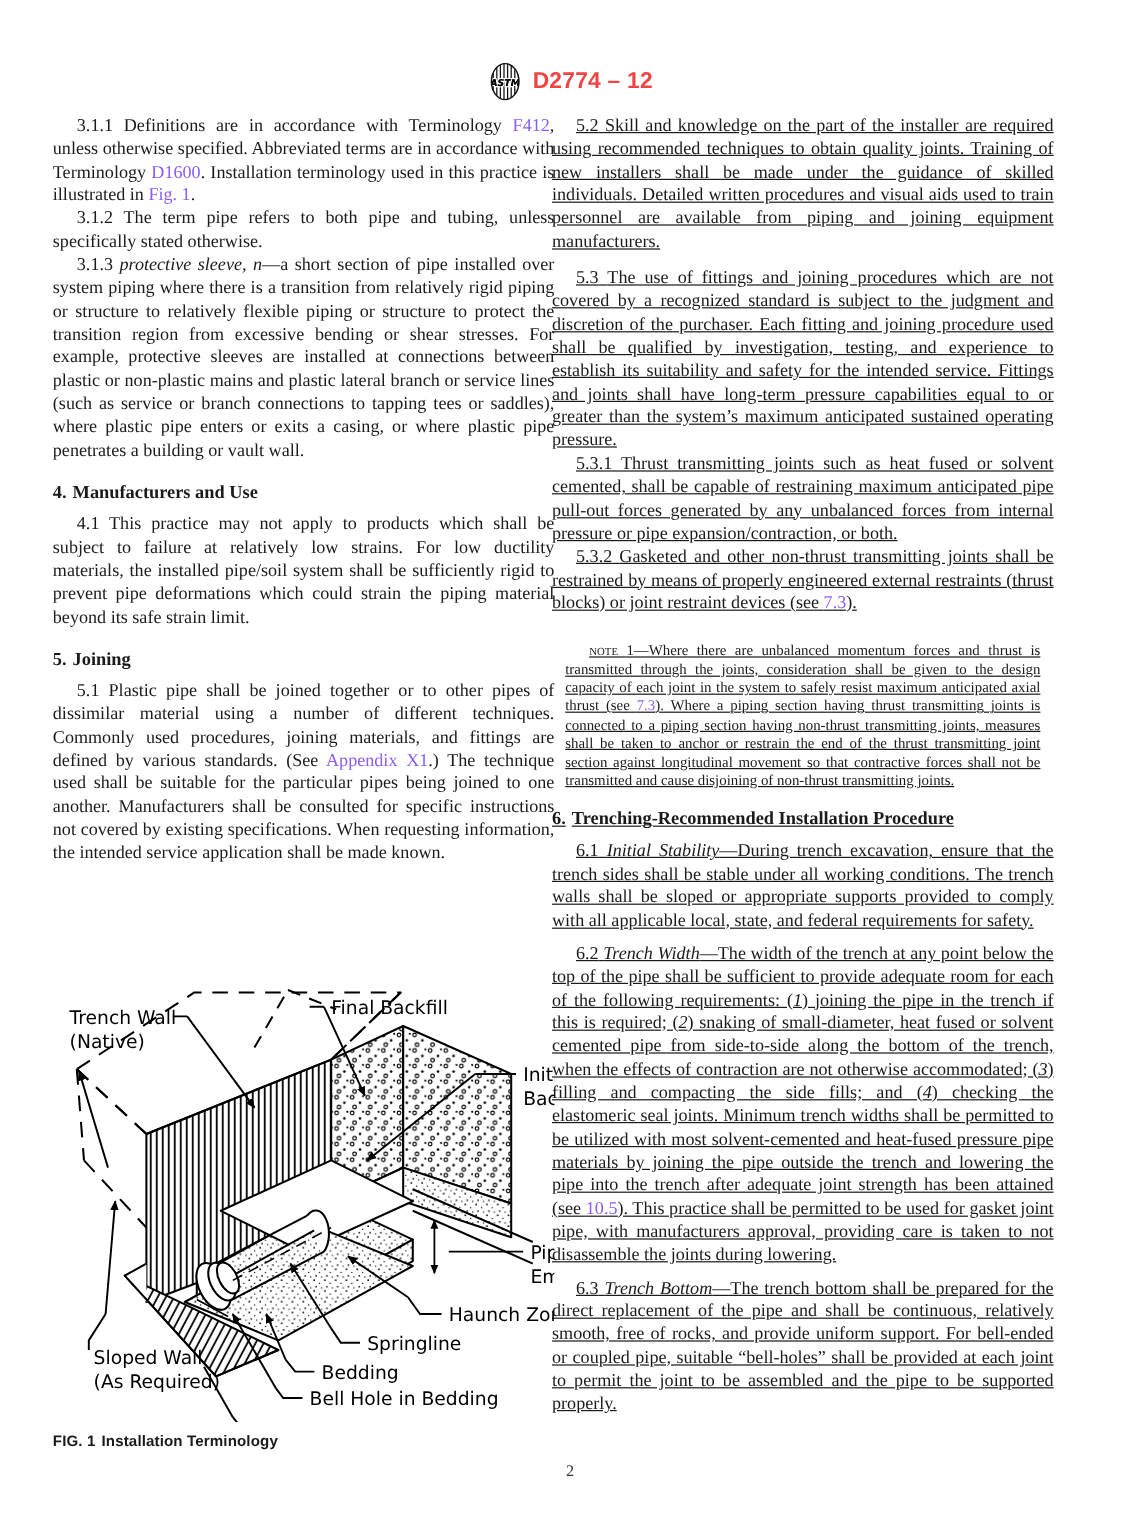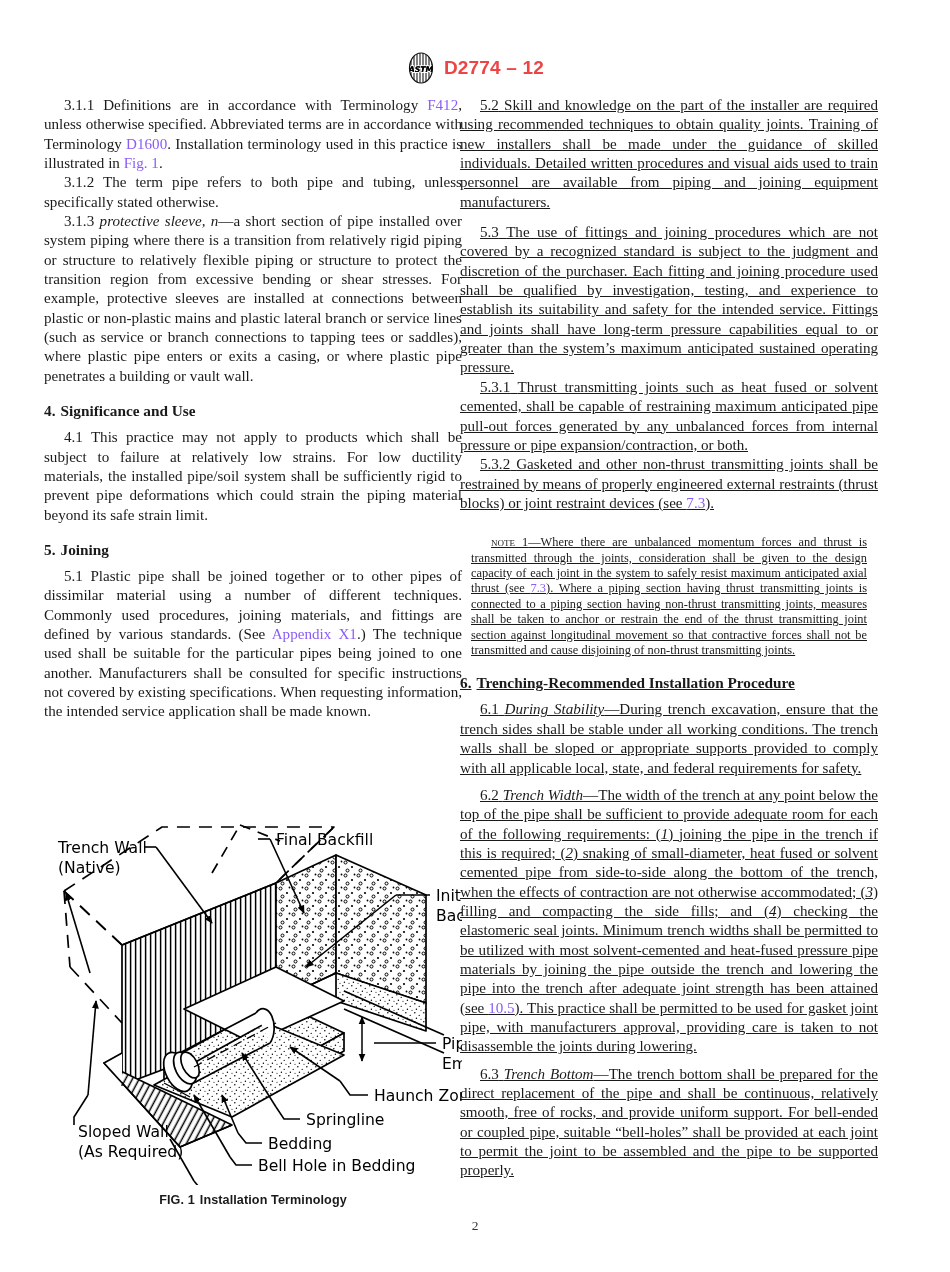--- a/index.html
+++ b/index.html
@@ -99,21 +99,20 @@
   .figure {
     position: absolute;
     left: 44px;
     top: 795px;
     width: 418px;
   }
   .fig-caption {
     font-family: "Liberation Sans", "DejaVu Sans", sans-serif;
     font-size: 12.6px;
     font-weight: bold;
-    text-align: center;
     margin-top: 4px;
     letter-spacing: 0.1px;
   }
   .fig-caption .cap-num { margin-right: 5px; }
 
   svg text {
     font-family: "DejaVu Sans", "Liberation Sans", sans-serif;
     font-size: 15.6px;
     fill: #000;
   }
@@ -177,21 +176,21 @@
       <span class="pnum">3.1.2</span>
       <span class="runs"><span>The term pipe refers to both pipe and tubing, unless specifically stated otherwise.</span></span>
     </p>
 
     <p>
       <span class="pnum">3.1.3</span>
       <span class="runs"><span class="ital">protective sleeve, n</span><span>—a short section of pipe installed over system piping where there is a transition from relatively rigid piping or structure to relatively flexible piping or structure to protect the transition region from excessive bending or shear stresses. For example, protective sleeves are installed at connections between plastic or non-plastic mains and plastic lateral branch or service lines (such as service or branch connections to tapping tees or saddles), where plastic pipe enters or exits a casing, or where plastic pipe penetrates a building or vault wall.</span></span>
     </p>
 
     <h3 class="section">
-      <span class="num">4.</span><span>Significance and Use</span>
+      <span class="num">4.</span><span>Manufacturers and Use</span>
     </h3>
 
     <p>
       <span class="pnum">4.1</span>
       <span class="runs"><span>This practice may not apply to products which shall be subject to failure at relatively low strains. For low ductility materials, the installed pipe/soil system shall be sufficiently rigid to prevent pipe deformations which could strain the piping material beyond its safe strain limit.</span></span>
     </p>
 
     <h3 class="section">
       <span class="num">5.</span><span>Joining</span>
     </h3>
@@ -230,21 +229,21 @@
     <p class="note">
       <span class="lbl">Note</span><span> </span><span>1</span><span class="runs"><span>—Where there are unbalanced momentum forces and thrust is transmitted through the joints, consideration shall be given to the design capacity of each joint in the system to safely resist maximum anticipated axial thrust (see </span><span class="ref">7.3</span><span>). Where a piping section having thrust transmitting joints is connected to a piping section having non-thrust transmitting joints, measures shall be taken to anchor or restrain the end of the thrust transmitting joint section against longitudinal movement so that contractive forces shall not be transmitted and cause disjoining of non-thrust transmitting joints.</span></span>
     </p>
 
     <h3 class="section">
       <span class="num">6.</span><span>Trenching-Recommended Installation Procedure</span>
     </h3>
 
     <p>
       <span class="pnum">6.1</span>
-      <span class="runs"><span class="ital">During Stability</span><span>—During trench excavation, ensure that the trench sides shall be stable under all working conditions. The trench walls shall be sloped or appropriate supports provided to comply with all applicable local, state, and federal requirements for safety.</span></span>
+      <span class="runs"><span class="ital">Initial Stability</span><span>—During trench excavation, ensure that the trench sides shall be stable under all working conditions. The trench walls shall be sloped or appropriate supports provided to comply with all applicable local, state, and federal requirements for safety.</span></span>
     </p>
     <div class="gap-sm"></div>
 
     <p>
       <span class="pnum">6.2</span>
       <span class="runs"><span class="ital">Trench Width</span><span>—The width of the trench at any point below the top of the pipe shall be sufficient to provide adequate room for each of the following requirements: (</span><span class="ital">1</span><span>) joining the pipe in the trench if this is required; (</span><span class="ital">2</span><span>) snaking of small-diameter, heat fused or solvent cemented pipe from side-to-side along the bottom of the trench, when the effects of contraction are not otherwise accommodated; (</span><span class="ital">3</span><span>) filling and compacting the side fills; and (</span><span class="ital">4</span><span>) checking the elastomeric seal joints. Minimum trench widths shall be permitted to be utilized with most solvent-cemented and heat-fused pressure pipe materials by joining the pipe outside the trench and lowering the pipe into the trench after adequate joint strength has been attained (see </span><span class="ref">10.5</span><span>). This practice shall be permitted to be used for gasket joint pipe, with manufacturers approval, providing care is taken to not disassemble the joints during lowering.</span></span>
     </p>
     <div class="gap-sm"></div>
 
     <p>

